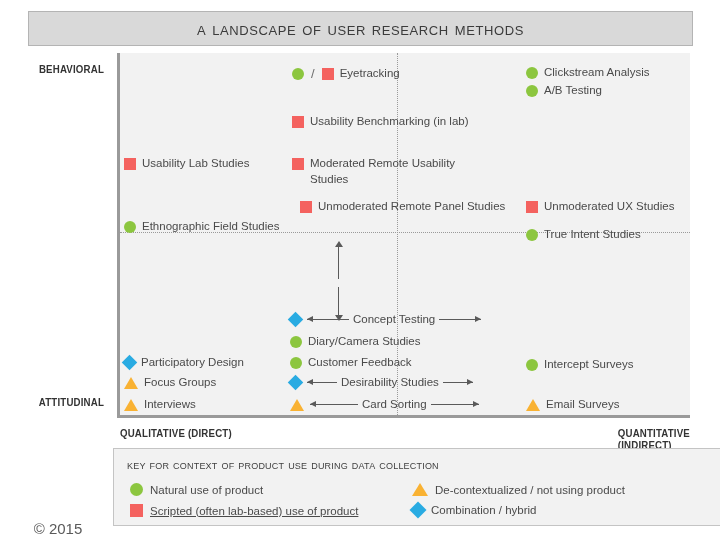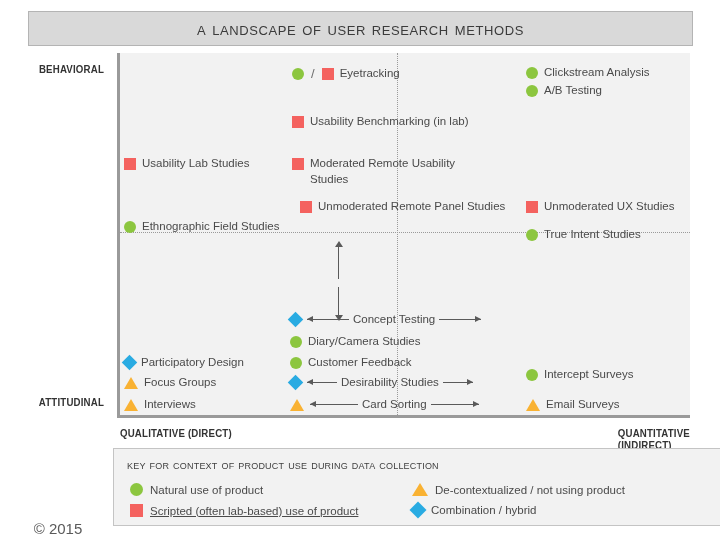--- a/index.html
+++ b/index.html
@@ -365,21 +365,21 @@
 
       <div class="item" style="left:170px; top:322px;">
         <span class="mk mk-diamond" style="background:#29ABE2;"></span>
         <span class="harrow">
           <span class="seg left" style="width:30px;"></span>
           <span class="lbl">Desirability Studies</span>
           <span class="seg right" style="width:30px;"></span>
         </span>
       </div>
 
-      <div class="item" style="left:406px; top:314px;justify-content:flex-end;">
+      <div class="item" style="left:406px; top:304px;justify-content:flex-end;">
         <span class="mk mk-circle" style="background:#8CC63F;"></span>
         <span class="lbl">Intercept Surveys</span>
       </div>
 
       <div class="item" style="left:4px; top:344px;">
         <span class="mk mk-triangle"></span>
         <span class="lbl">Interviews</span>
       </div>
 
       <div class="item" style="left:170px; top:344px;">

